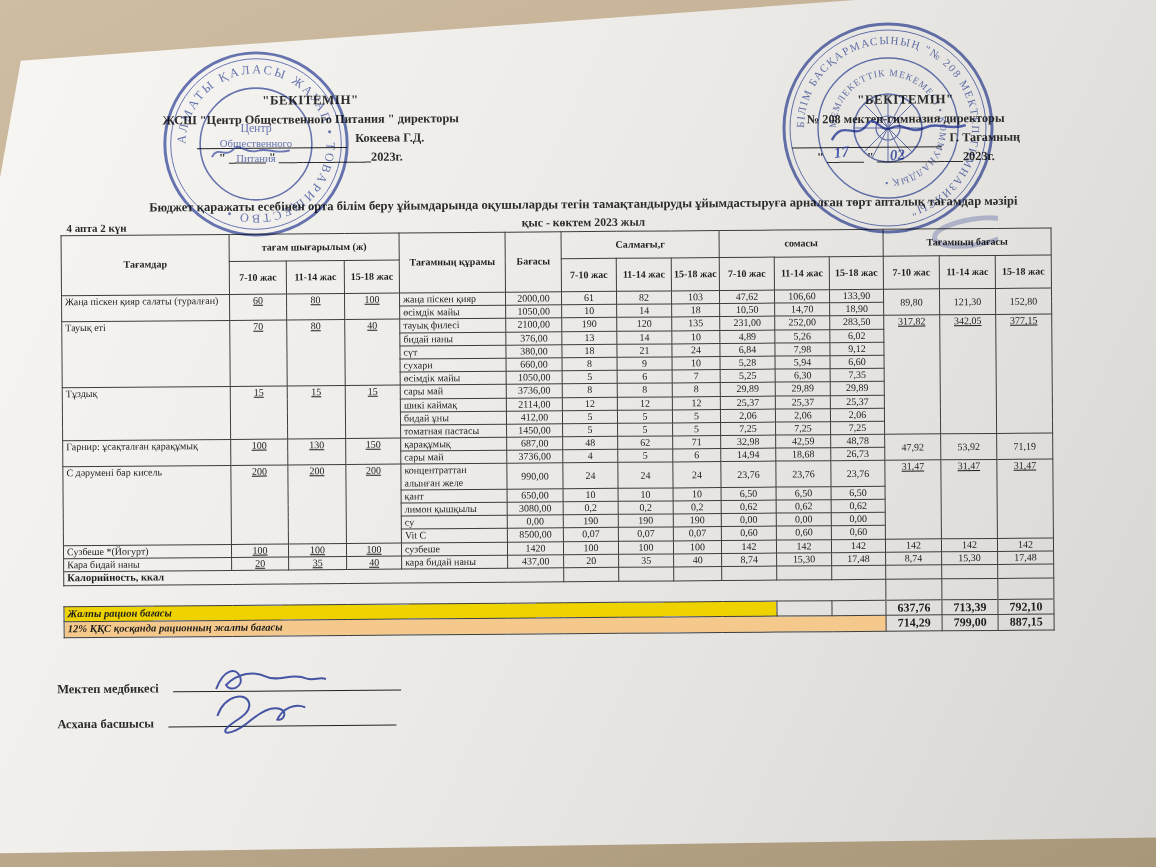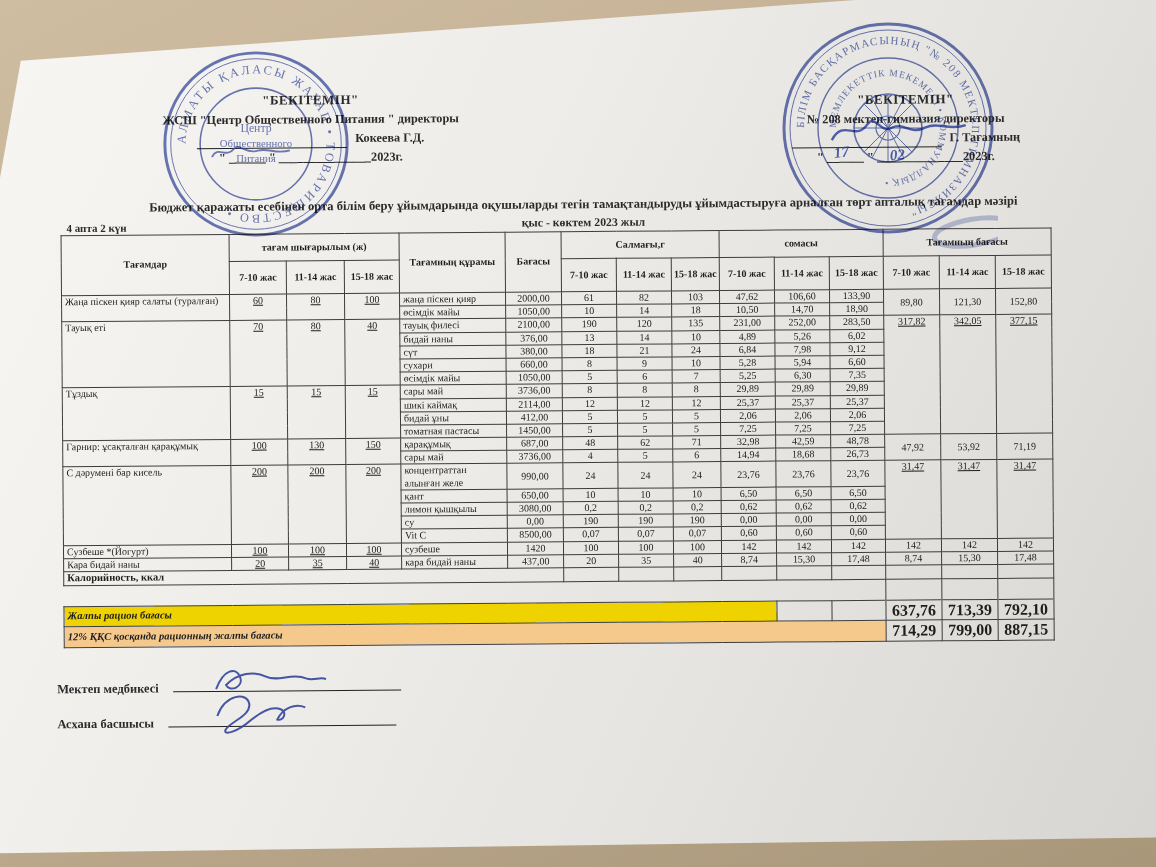--- a/index.html
+++ b/index.html
@@ -29,21 +29,21 @@
     overflow:hidden;}
   table.menu th{font-weight:bold;text-align:center;padding:1px 2px;}
   td.n{text-align:center;}
   td.i{text-align:left;}
   td.g{text-align:left;vertical-align:top;}
   td.top{vertical-align:top;text-decoration:underline;}
   td.kcal{font-weight:bold;font-size:10.5px;}
   tr.spacer td{border:0;height:20px;}
   tr.spacer td.side{border-left:1px solid #3d3d3d;border-right:1px solid #3d3d3d;}
   td.sum-label{font-weight:bold;font-style:italic;font-size:10.6px;}
-  td.sum-val{font-weight:bold;font-size:16px;text-align:center;}
+  td.sum-val{font-weight:bold;font-size:12px;text-align:center;}
   .sig-row{position:absolute;left:55px;font-weight:bold;font-size:12.5px;white-space:nowrap;}
   .sig-nurse{top:672px;}
   .sig-cook{top:707px;}
   .sigline{display:inline-block;width:228px;border-bottom:1.4px solid #222;height:16px;
     margin-left:14px;position:relative;}
   .sigline svg{position:absolute;left:35px;bottom:-6px;overflow:visible;}
   .stamp{position:absolute;opacity:.78;mix-blend-mode:multiply;filter:blur(.3px);}
   .stamp text{font-family:"Liberation Serif","DejaVu Serif",serif;}
   .hand{position:absolute;color:#33449c;font-style:italic;font-weight:bold;
     font-size:15px;opacity:.85;}

